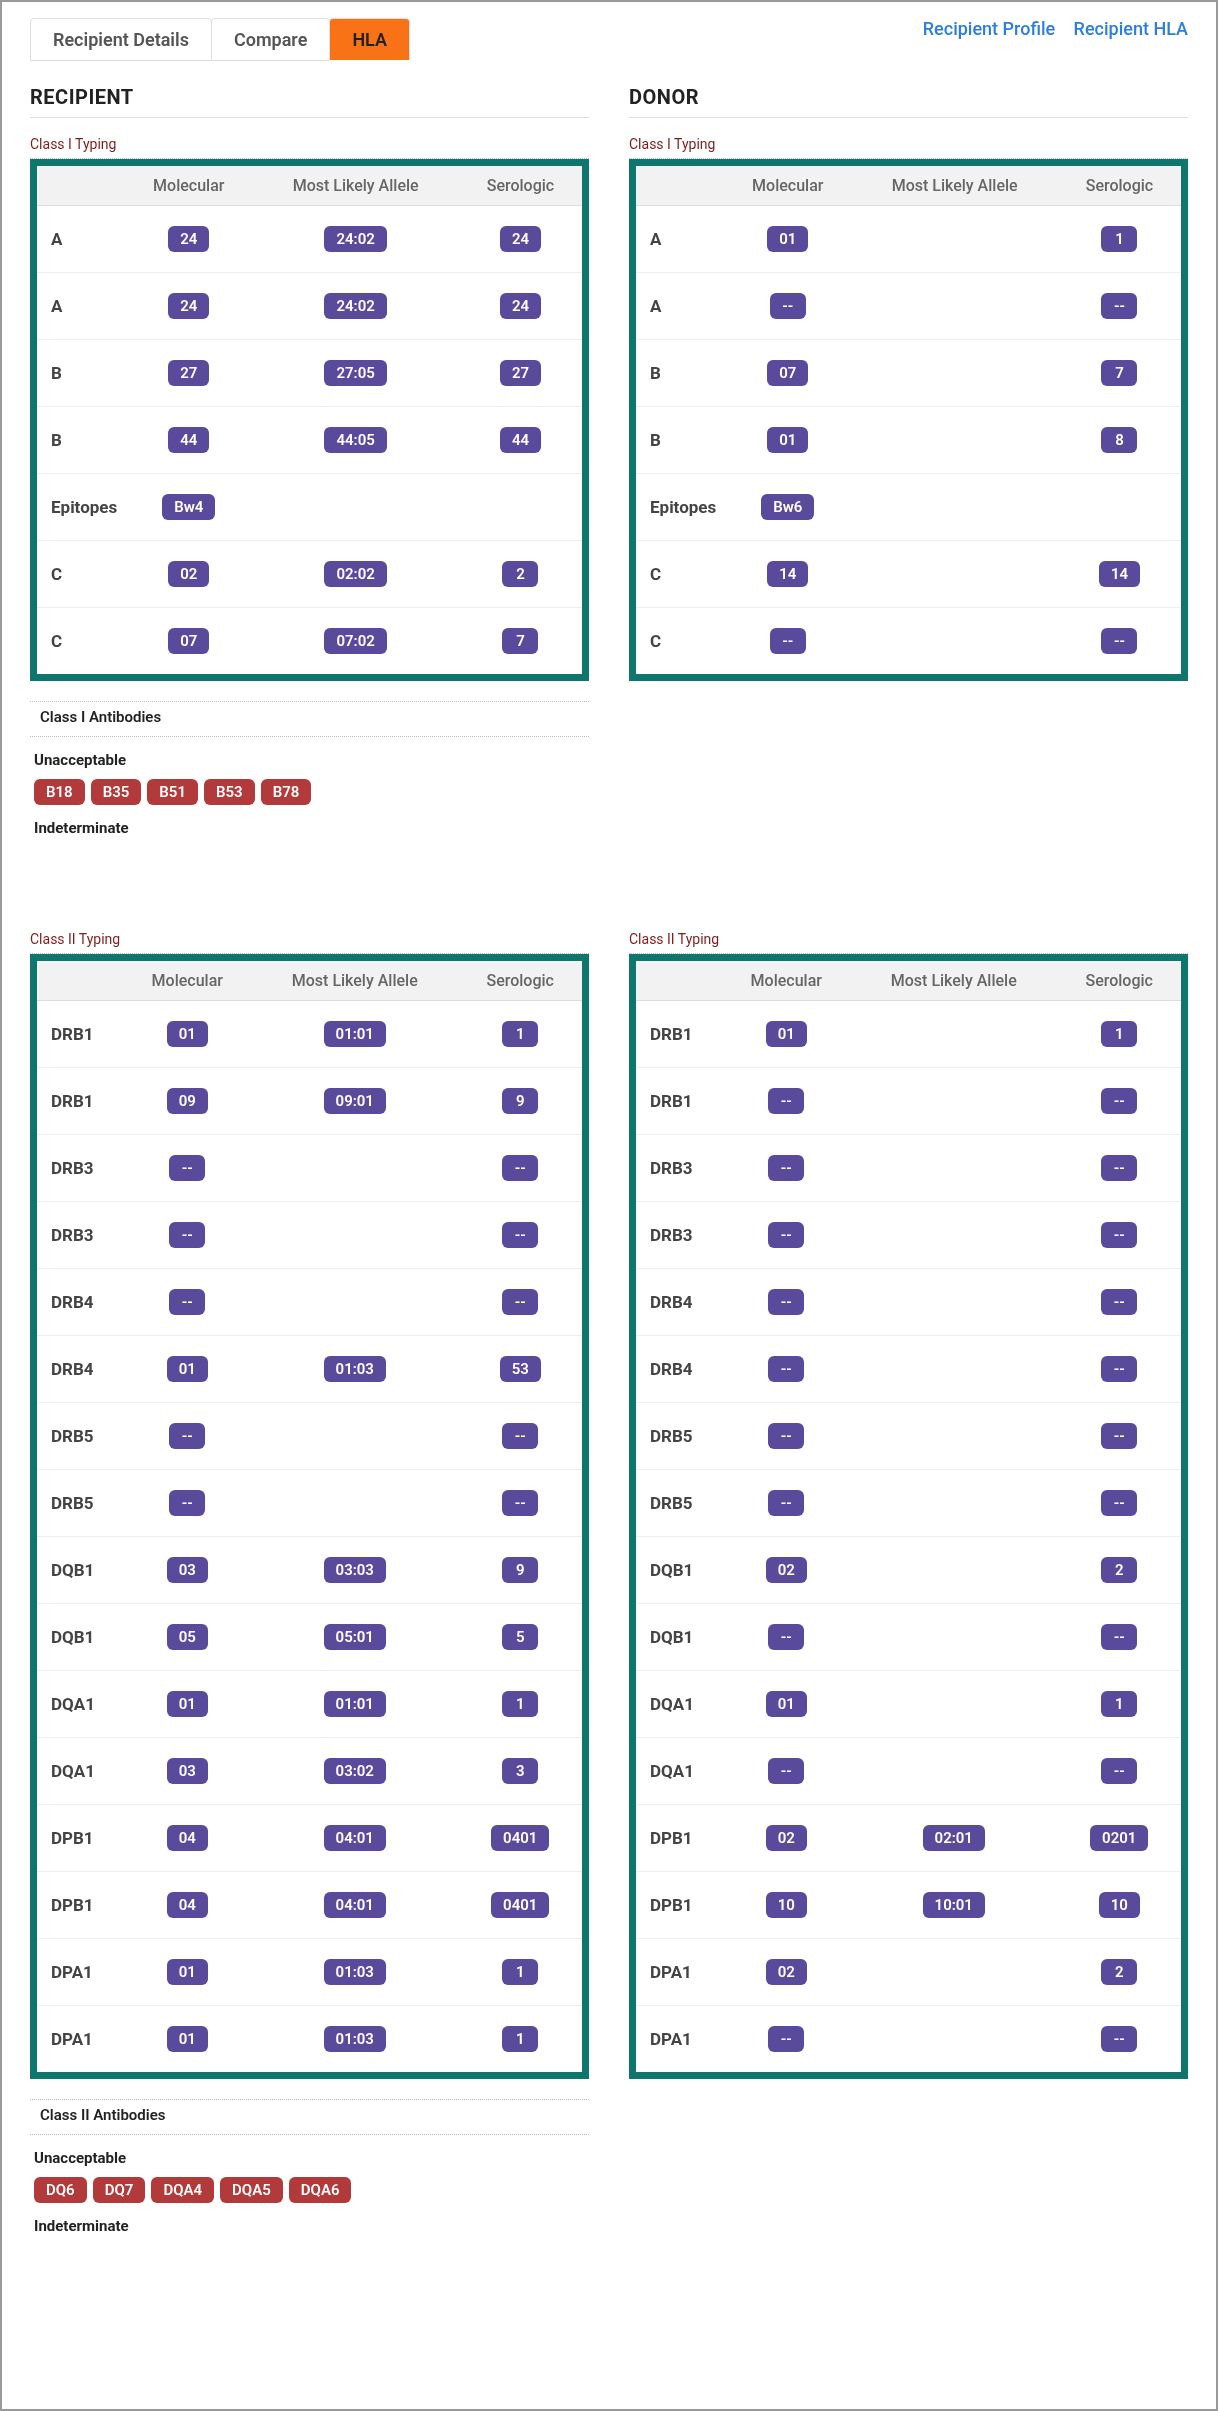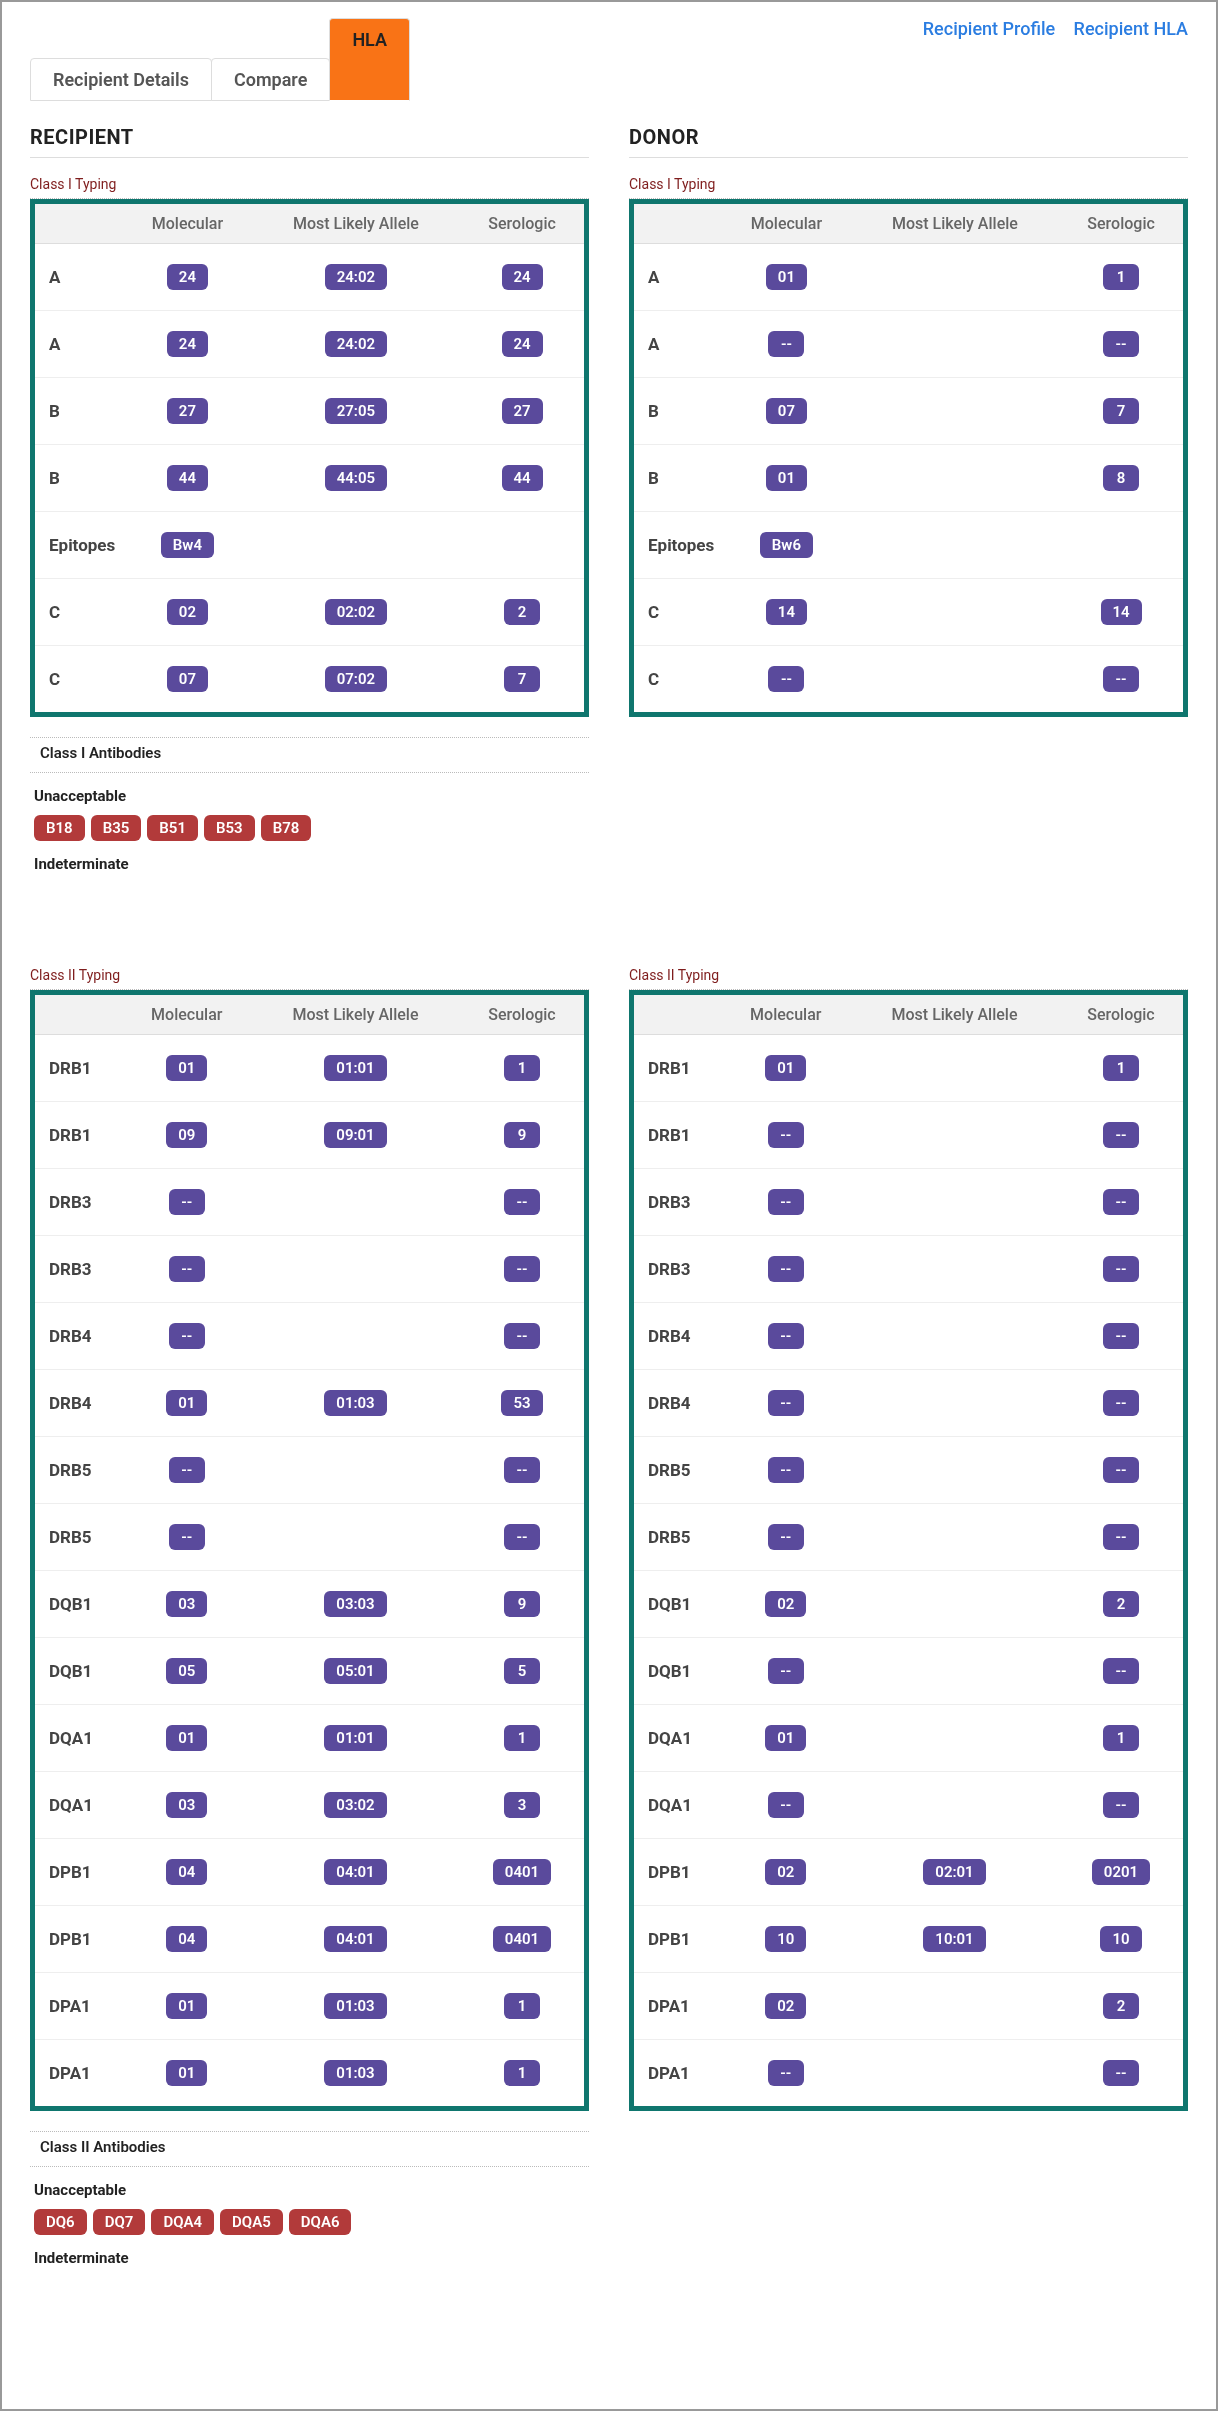--- a/index.html
+++ b/index.html
@@ -25,21 +25,21 @@
   .tab {
     border: 1px solid #ddd;
     padding: 10px 22px;
     font-weight: 600;
     color: #555;
     background: #fff;
     cursor: pointer;
     margin-right: -1px;
     border-radius: 4px 4px 0 0;
   }
-  .tab.inactive { color: #555; margin-top: 40px; }
+  .tab.inactive { color: #555; }
   .tab.active {
     background: #f97316;
     color: #222;
     border-bottom: 1px solid #fff;
     position: relative;
     z-index: 2;
   }
   .links a {
     color: #2b7de1;
     text-decoration: none;
@@ -67,21 +67,21 @@
     color: #7f1d1d;
     margin-bottom: 6px;
   }
   .dotted-sep {
     border-top: 1px dotted #bbb;
     margin: 4px 0 0 0;
   }
   table.typing {
     width: 100%;
     border-collapse: collapse;
-    border: 5px solid #0f766e;
+    border: 7px solid #0f766e;
     margin-bottom: 20px;
   }
   table.typing th {
     background: #f2f2f2;
     color: #666;
     font-weight: 500;
     font-size: 16px;
     padding: 10px 8px;
     text-align: center;
     border-bottom: 1px solid #ddd;

